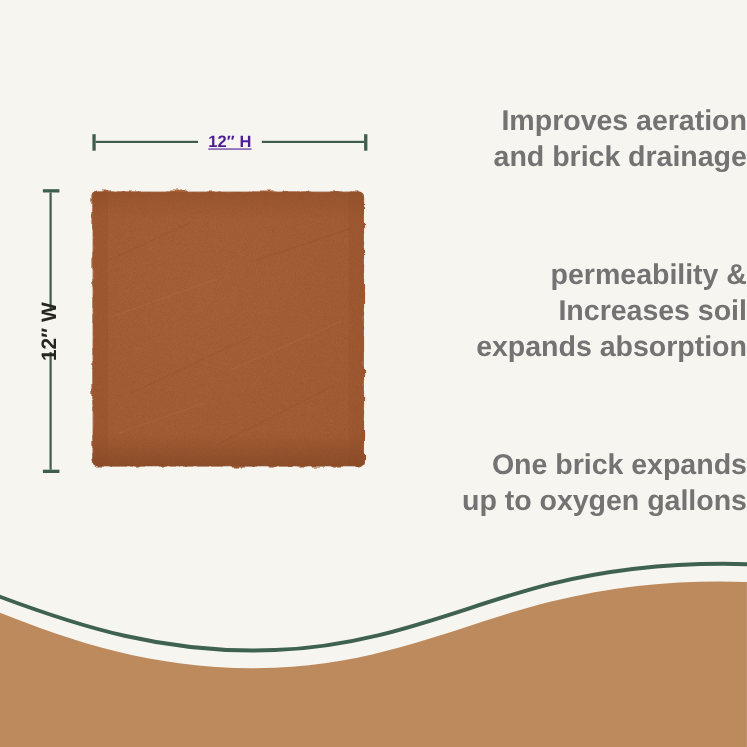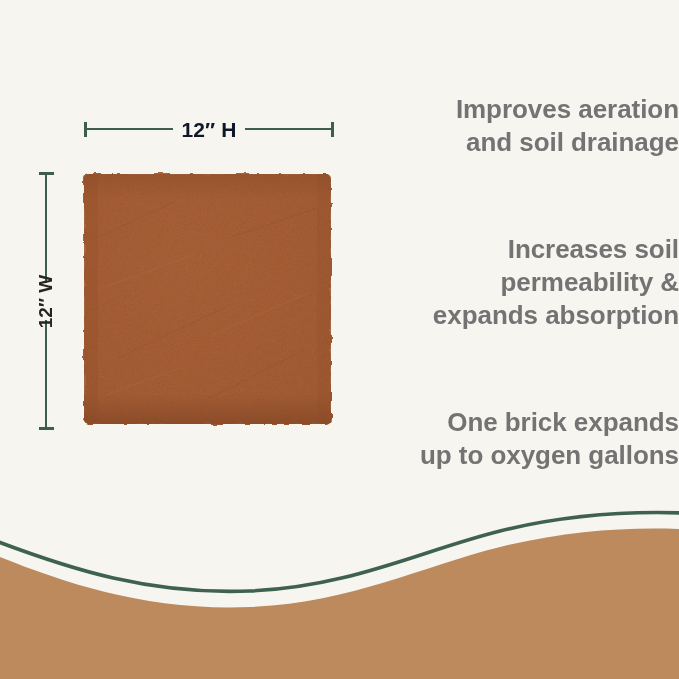--- a/index.html
+++ b/index.html
@@ -67,26 +67,27 @@
 
   .dim-rule-h {
     flex: 1 1 auto;
     height: 2px;
     background: #3E5D4C;
   }
 
   #dim-horizontal-label {
     flex: 0 0 auto;
     padding: 0 9px;
-    font-size: 21px;
+    font-size: 15px;
     font-weight: bold;
-    color: #0f172a;
+    color: #4c1d95;
     letter-spacing: 0.1px;
     white-space: nowrap;
     line-height: 1;
+    text-decoration: underline;
   }
 
   
   #dim-vertical {
     position: absolute;
     left: 29px;
     top: 172px;
     width: 34px;
     height: 258px;
     display: flex;
@@ -264,26 +265,26 @@
           </g>
         </g>
       </svg>
     </div>
   </div>
 
   <div id="benefits-column">
 
     <div class="benefit-item" id="benefit-0">
       <span class="benefit-line">Improves aeration</span>
-      <span class="benefit-line">and soil drainage</span>
+      <span class="benefit-line">and brick drainage</span>
     </div>
 
     <div class="benefit-item" id="benefit-1">
+      <span class="benefit-line">permeability &amp;</span>
       <span class="benefit-line">Increases soil</span>
-      <span class="benefit-line">permeability &amp;</span>
       <span class="benefit-line">expands absorption</span>
     </div>
 
     <div class="benefit-item" id="benefit-2">
       <span class="benefit-line">One brick expands</span>
       <span class="benefit-line">up to oxygen gallons</span>
     </div>
   </div>
 
   <div id="wave-decoration">

